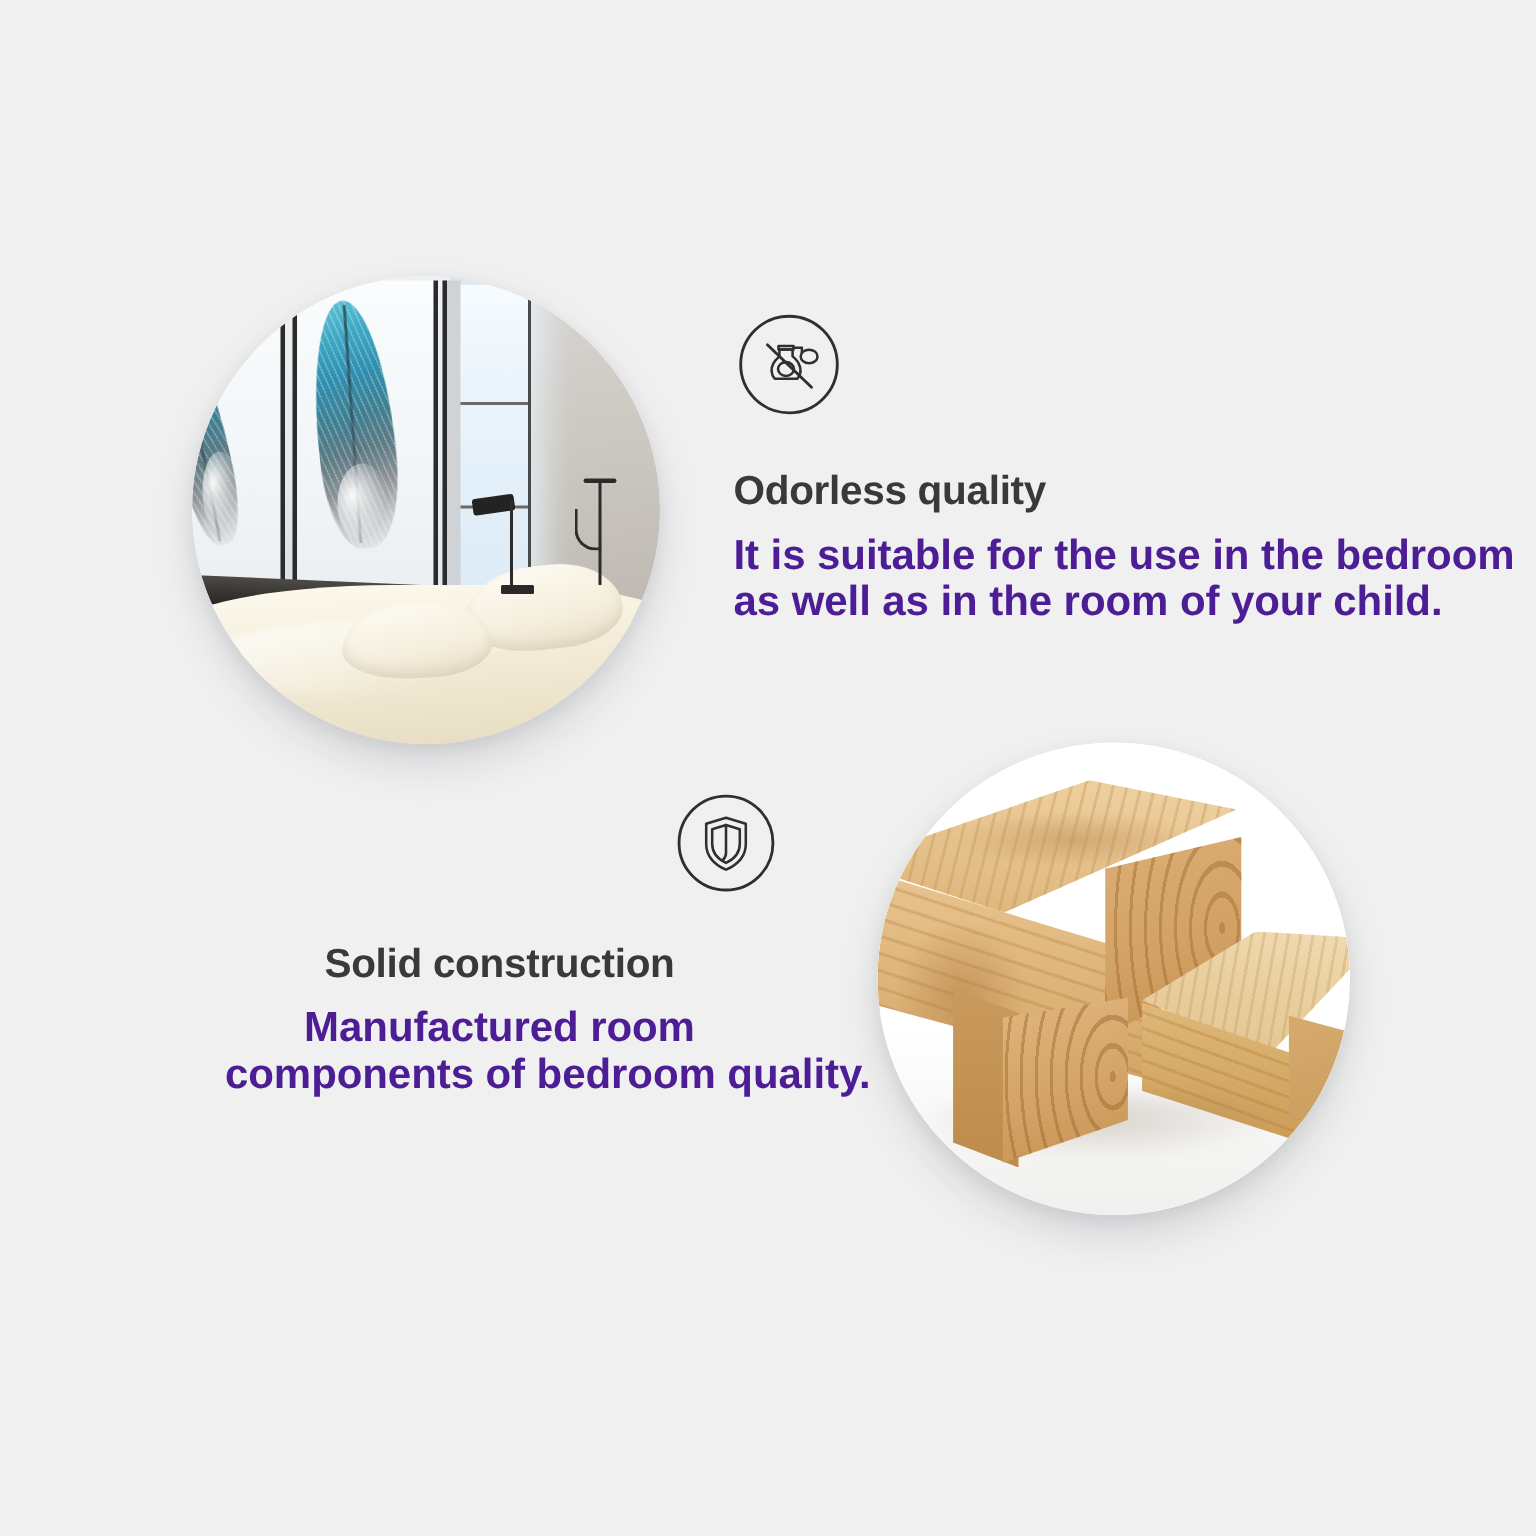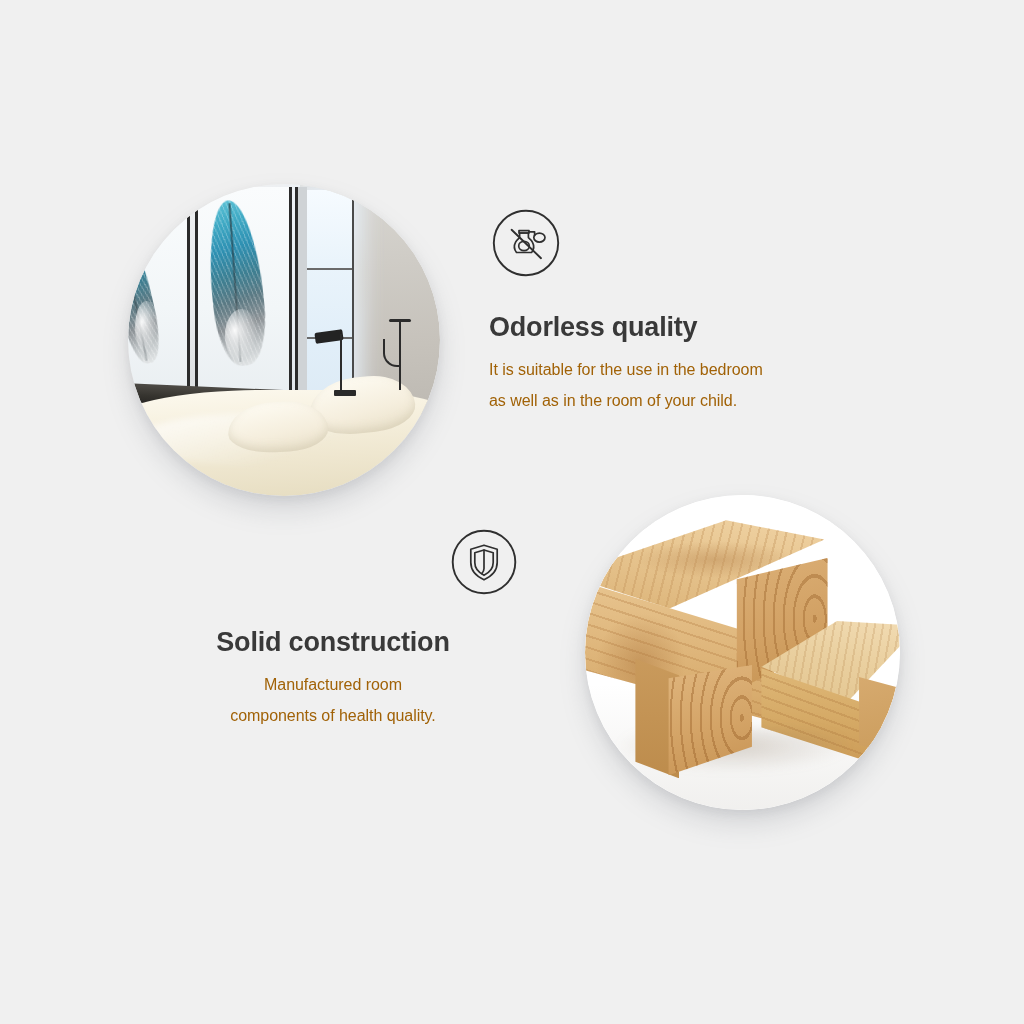--- a/index.html
+++ b/index.html
@@ -492,23 +492,23 @@
     font-size: 27px;
     font-weight: 700;
     color: #393939;
     letter-spacing: -0.2px;
     line-height: 1.2;
     margin-bottom: 11px;
     white-space: nowrap;
   }
 
   .feature-body {
-    font-size: 16px;
-    font-weight: 400;
-    color: #a16207;
+    font-size: 28px;
+    font-weight: 700;
+    color: #4c1d95;
     line-height: 31px;
     letter-spacing: -0.05px;
   }
   .feature-body .line { display: block; white-space: nowrap; }
 </style>
 </head>
 <body>
 
 <div class="canvas">
 
@@ -618,17 +618,17 @@
                C27.7 43.7 23.8 39.4 23.8 33.6 L23.8 23.8 Z"></path>
 
       <path d="M33 21.0 L33 39.6 C33 41.6 32.2 43.2 30.8 44.6"></path>
     </svg>
   </div>
 
   <div class="feature-text" id="text-solid">
     <div class="feature-title">Solid construction</div>
     <div class="feature-body">
       <span class="line">Manufactured room</span>
-      <span class="line">components of health quality.</span>
+      <span class="line">components of bedroom quality.</span>
     </div>
   </div>
 
 </div>
 
 </body></html>

